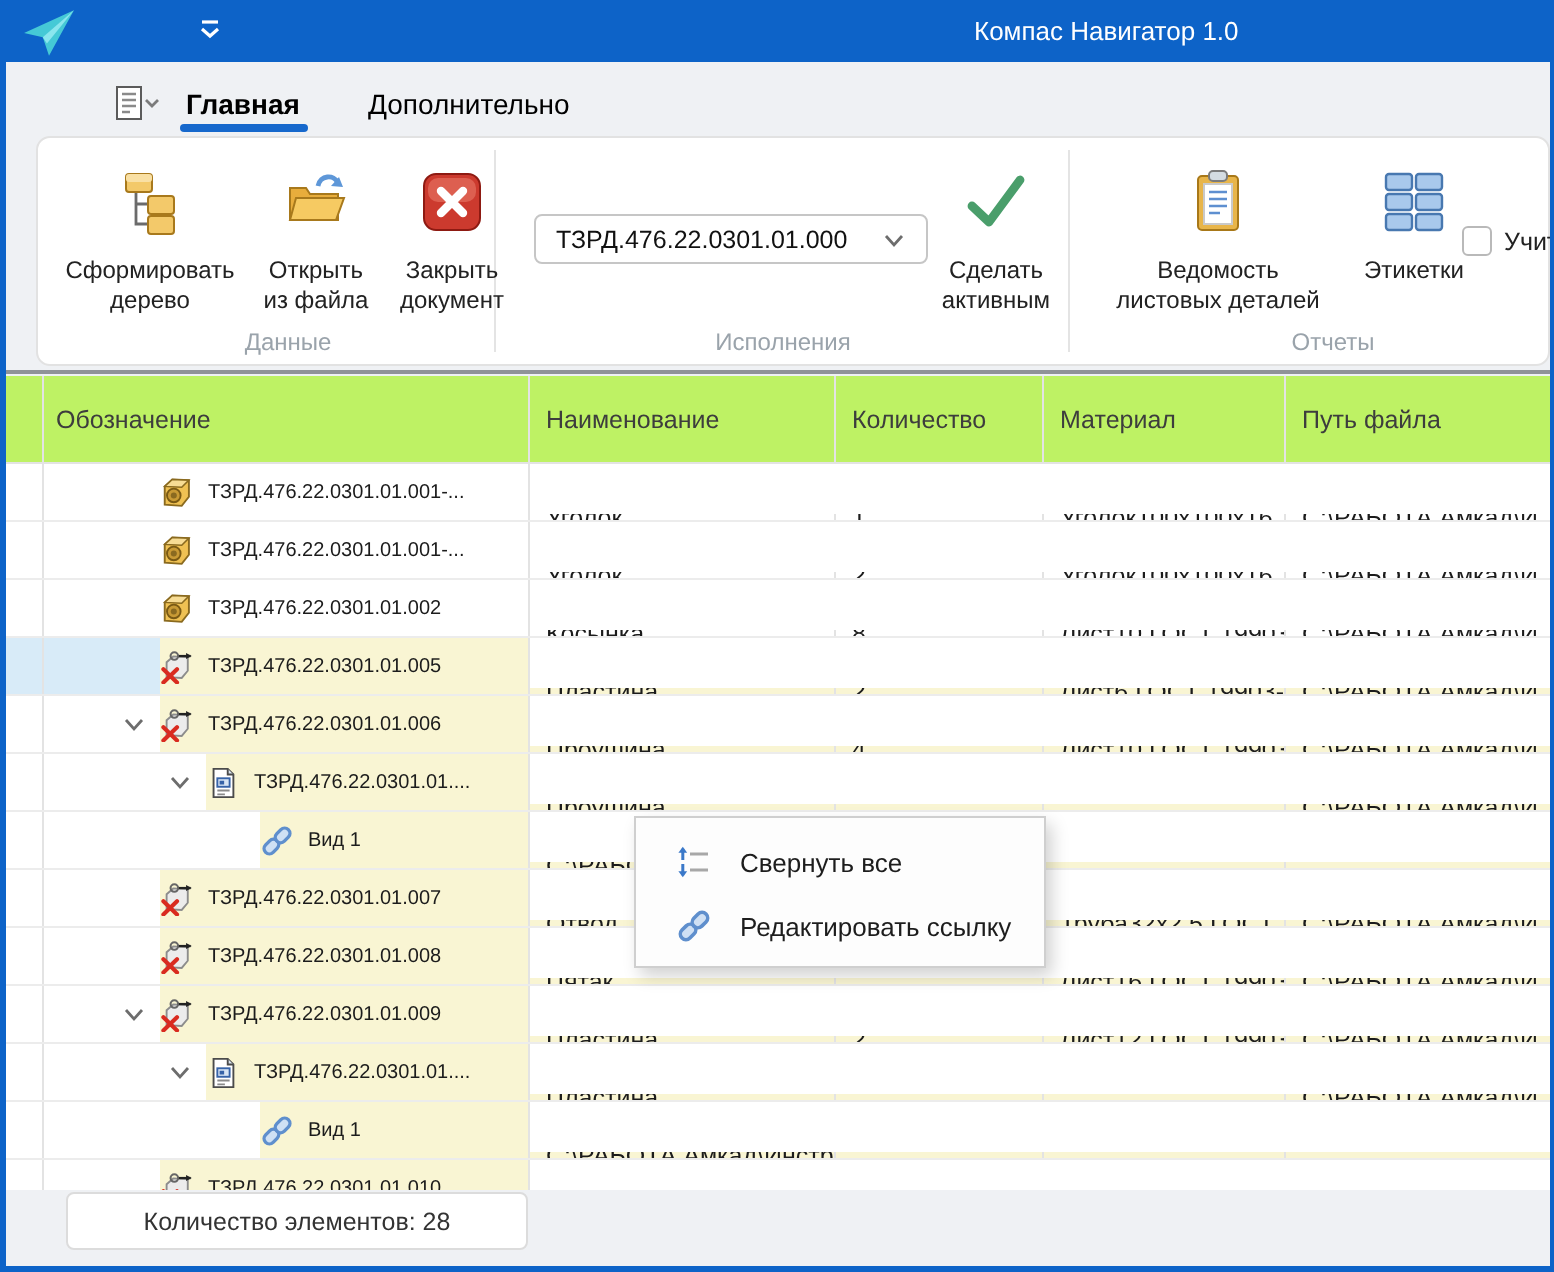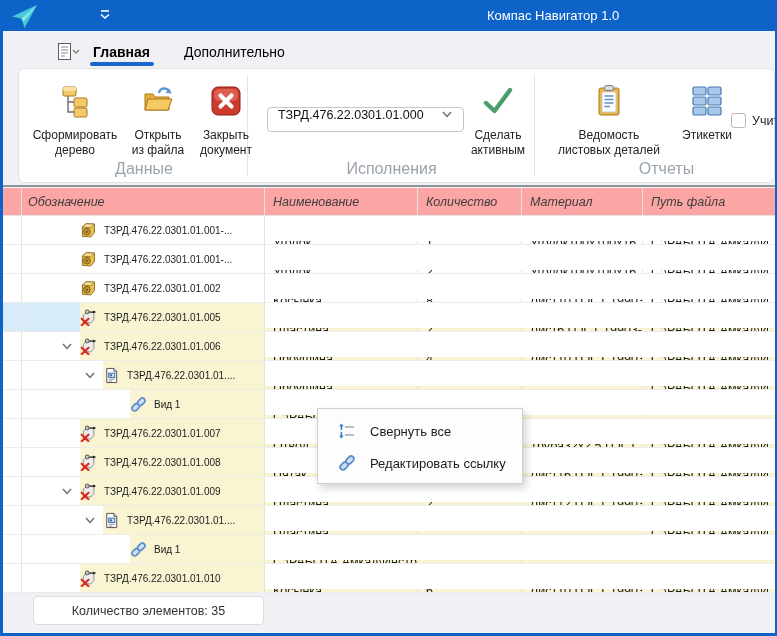--- a/index.html
+++ b/index.html
@@ -30,46 +30,46 @@
   .tab{position:absolute;top:6px;height:29px;font-size:14px;color:#000000;display:flex;align-items:center;text-align:center;}
   .tab-main{left:90px;font-weight:bold;}
   .tab-extra{left:181px;}
   .tab-underline{position:absolute;left:87px;top:31px;width:64px;height:4px;border-radius:2px;background:var(--accent);}
 
   
   .ribbon{position:absolute;left:18px;top:68px;width:757px;height:115px;background:#fff;border:1px solid #e2e2e2;border-radius:7px;}
   .rsep{position:absolute;top:6px;bottom:6px;width:1px;background:#e4e4e4;}
   .rsep1{left:228px;}
   .rsep2{left:515px;}
-  .grouplabel{position:absolute;bottom:4px;font-size:16px;color:#9aa3ab;text-align:center;}
+  .grouplabel{position:absolute;bottom:4px;font-size:12px;color:#9aa3ab;text-align:center;}
   .gl-data{left:30px;width:190px;}
   .gl-exec{left:250px;width:245px;}
   .gl-rep{left:540px;width:215px;}
   .rbtn{position:absolute;top:8px;display:flex;flex-direction:column;align-items:center;cursor:default;}
   .rbtn .ric{height:40px;display:flex;align-items:center;justify-content:center;margin-top:4px;}
   .rbtn .rlab{font-size:12px;color:#222;text-align:center;line-height:15px;margin-top:7px;}
   .btn-tree{left:8px;width:96px;}
   .btn-open{left:106px;width:66px;}
   .btn-close{left:174px;width:66px;}
   .btn-active{left:448px;width:62px;align-items:center;}
   .btn-sheet{left:528px;width:124px;}
   .btn-labels{left:656px;width:64px;}
-  .combo{position:absolute;left:248px;top:38px;width:197px;height:25px;background:#fff;border:1px solid #c6c6c6;border-radius:4px;display:flex;align-items:flex-start;padding:0 10px;font-size:12.5px;color:#111;}
+  .combo{position:absolute;left:248px;top:38px;width:197px;height:25px;background:#fff;border:1px solid #c6c6c6;border-radius:4px;display:flex;align-items:center;padding:0 10px;font-size:12.5px;color:#111;}
   .combo .cval{flex:1;}
   .chkwrap{position:absolute;left:712px;top:44px;display:flex;align-items:center;gap:6px;}
   .chkbox{width:15px;height:15px;border:1px solid #b9b9b9;border-radius:3px;background:#fff;}
   .chklab{font-size:12.5px;color:#222;white-space:nowrap;}
 
   
   .topline{position:absolute;left:0px;top:185px;width:777px;height:2px;background:#8f9398;}
 
   
   .table{position:absolute;left:3px;top:188px;width:772px;background:#fff;}
   .thead,.trow{display:flex;width:100%;}
-  .thead{height:28px;border-bottom:1px solid #e3e3e3;background:#fca5a5;font-style:italic;}
+  .thead{height:44px;border-bottom:1px solid #e3e3e3;background:#bef264;}
   .thead .cell{display:flex;align-items:center;font-size:12.5px;color:#3d3d3d;padding-left:8px;}
   .trow{height:29px;border-bottom:1px solid #ececec;background:#fff;}
   .cell{border-right:1px solid #e3e3e3;overflow:hidden;white-space:nowrap;}
   .c-rowhead{flex:0 0 19px;}
   .c-desig{flex:0 0 243px;display:flex;padding:0;}
   .c-name{flex:0 0 153px;}
   .c-qty{flex:0 0 104px;}
   .c-mat{flex:0 0 121px;}
   .c-path{flex:1 1 auto;border-right:none;}
   .trow .txtcell{display:flex;align-items:center;font-size:12.5px;color:#1c1c1c;padding-left:8px;margin-top:25px;}
@@ -526,21 +526,21 @@
           </div>
           <div class="cell txtcell c-name">Косынка</div>
           <div class="cell txtcell c-qty">6</div>
           <div class="cell txtcell c-mat">Лист10 ГОСТ 19903...</div>
           <div class="cell txtcell c-path">С:\РАБОТА Амкад\И...</div>
         </div>
       </div>
   </div>
 
   <div class="statusarea">
-    <div class="statusbox">Количество элементов: 35</div>
+    <div class="statusbox">Количество элементов: 28</div>
   </div>
 
   <div class="frame-l"></div>
   <div class="frame-r"></div>
   <div class="frame-b"></div>
 
   <div class="ctxmenu">
     <div class="ctxitem">
       <svg class="mic">
           <use href="#sym-collapse-all"></use>

